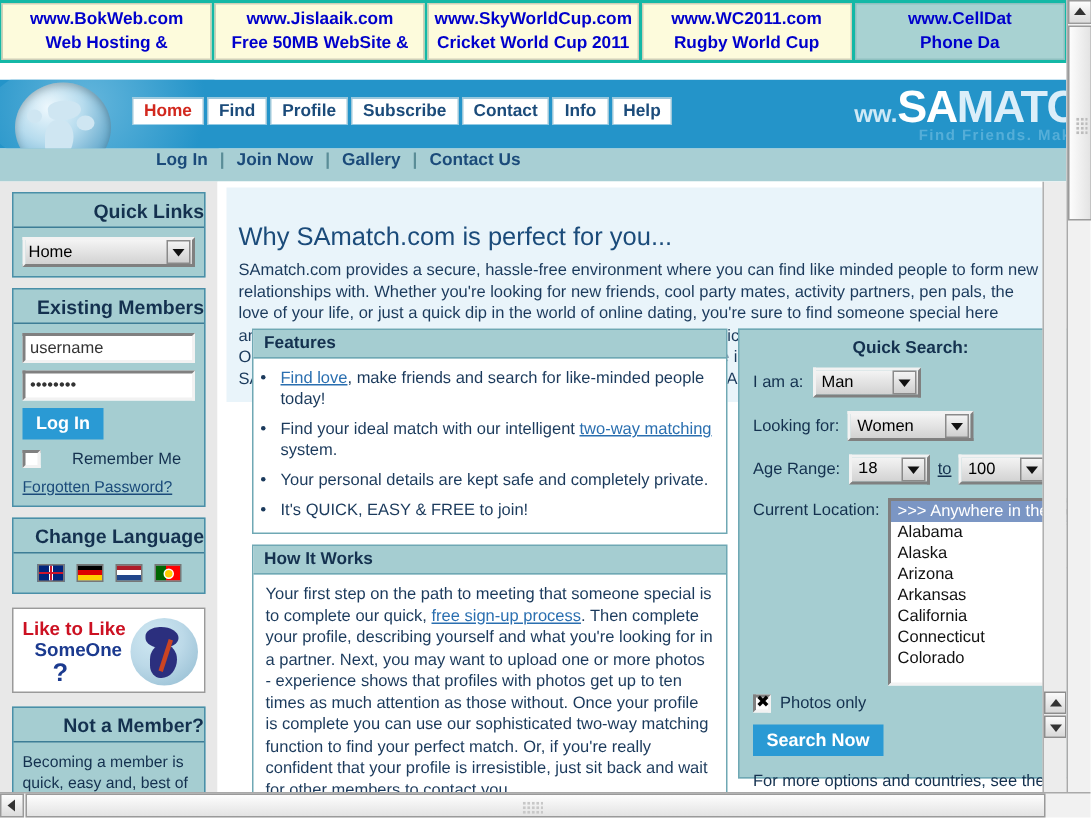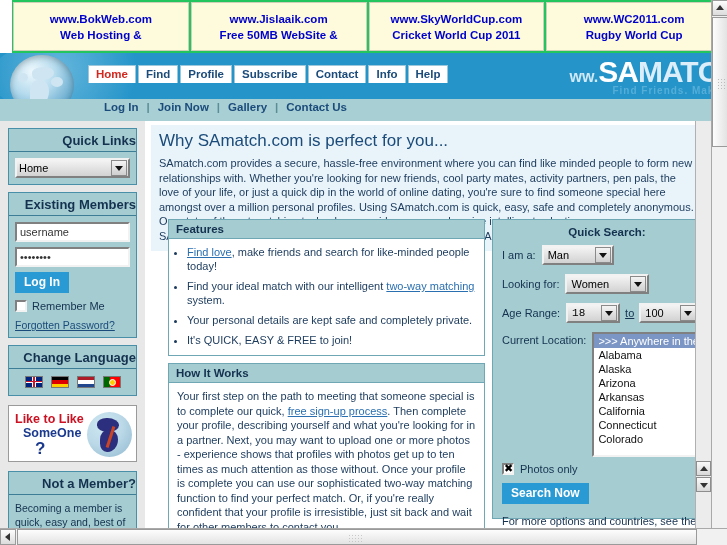--- a/index.html
+++ b/index.html
@@ -3,22 +3,22 @@
 <meta charset="utf-8">
 <style>
   html,body{margin:0;padding:0;}
   body{
     width:727px;height:545px;overflow:hidden;
     font-family:"Liberation Sans","DejaVu Sans",sans-serif;
     font-size:11px;color:#1b3a63;background:#ffffff;
   }
   
   #adbar{
-    position:absolute;left:12px;top:0;width:711px;height:53px;
-    background:#22c55e;display:flex;align-items:stretch;
+    position:absolute;left:0;top:0;width:711px;height:42px;
+    background:#14b8a6;display:flex;align-items:stretch;
     box-sizing:border-box;
   }
   .ad{
     flex:1 1 0;margin:2px 1px 2px 1px;background:#fdfbdc;
     border:1px solid #cfcfb8;box-sizing:border-box;
     display:flex;flex-direction:column;align-items:center;justify-content:center;
     text-align:center;overflow:hidden;
   }
   .ad.hl{background:#a8d2d2;border-color:#8fc0c0;}
   .ad .l1{color:#0000cc;font-weight:bold;font-size:11.5px;line-height:16px;white-space:nowrap;}
@@ -153,21 +153,21 @@
     width:100%;box-sizing:border-box;font-family:"Liberation Sans",sans-serif;
     font-size:11px;padding:2px 3px;border:2px solid;
     border-color:#808080 #f2f2f2 #f2f2f2 #808080;background:#fff;color:#333;
     margin-bottom:5px;
   }
   .btn-blue{
     display:inline-block;background:#2a9ad4;color:#fff;font-weight:bold;font-size:12px;
     padding:3px 9px 4px 9px;border:none;cursor:pointer;
     font-family:"Liberation Sans",sans-serif;
   }
-  .chkrow{display:flex;align-items:center;gap:5px;margin-top:7px;font-size:11px;color:#14314f;}
+  .chkrow{display:flex;align-items:center;gap:21px;margin-top:7px;font-size:11px;color:#14314f;}
   .chkbox{
     width:12px;height:12px;background:#fff;border:2px solid;
     border-color:#808080 #f2f2f2 #f2f2f2 #808080;box-sizing:border-box;position:relative;
   }
   .chkbox.on::after{
     content:"\2716";position:absolute;left:0px;top:-3px;font-size:11px;color:#000;
     line-height:12px;font-weight:bold;
   }
   .linksm{display:block;margin-top:7px;font-size:10.5px;color:#1b4b7a;text-decoration:underline;cursor:pointer;}
   .flags{display:flex;justify-content:center;gap:8px;padding:3px 0 2px 0;}
@@ -199,21 +199,21 @@
   #notmember .body{font-size:10.5px;line-height:14px;color:#14314f;}
   
   #main{
     position:absolute;left:145px;top:0;width:566px;height:407px;background:#fff;
     overflow:hidden;
   }
   #intro{
     margin:4px 6px 0 6px;background:#e9f4fa;padding:6px 8px 8px 8px;
   }
   #intro h1{
-    margin:0 0 5px 0;font-size:17px;font-weight:normal;color:#1b4b7a;
+    margin:17px 0 5px 0;font-size:17px;font-weight:normal;color:#1b4b7a;
   }
   #intro p{margin:0;font-size:11px;line-height:14.5px;color:#1b3a5c;}
   #twocol{position:absolute;left:17px;top:98px;width:566px;height:309px;}
   #leftmain{position:absolute;left:6px;top:0;width:317px;}
   #rightmain{
     position:absolute;left:330px;top:0;width:230px;height:300px;
     background:#a5cdd1;border:1px solid #6fa8b4;box-sizing:border-box;
   }
   .secbox{border:1px solid #6fa8b4;margin-bottom:7px;background:#fff;box-sizing:border-box;}
   .secbox .hd{background:#a5cdd1;padding:3px 7px;font-weight:bold;font-size:11.5px;color:#14314f;border-bottom:1px solid #6fa8b4;}
@@ -264,20 +264,24 @@
     <div class="l1">www.Jislaaik.com</div>
     <div class="l2">Free 50MB WebSite &amp;</div>
   </div>
   <div class="ad">
     <div class="l1">www.SkyWorldCup.com</div>
     <div class="l2">Cricket World Cup 2011</div>
   </div>
   <div class="ad">
     <div class="l1">www.WC2011.com</div>
     <div class="l2">Rugby World Cup</div>
+  </div>
+  <div class="ad hl">
+    <div class="l1">www.CellDat</div>
+    <div class="l2">Phone Da</div>
   </div>
 </div>
 
 <div id="site">
 
   <div id="banner">
     <div class="cloud"></div>
     <div id="globe">
       <div class="ball"></div>
       <div class="land1"></div>

